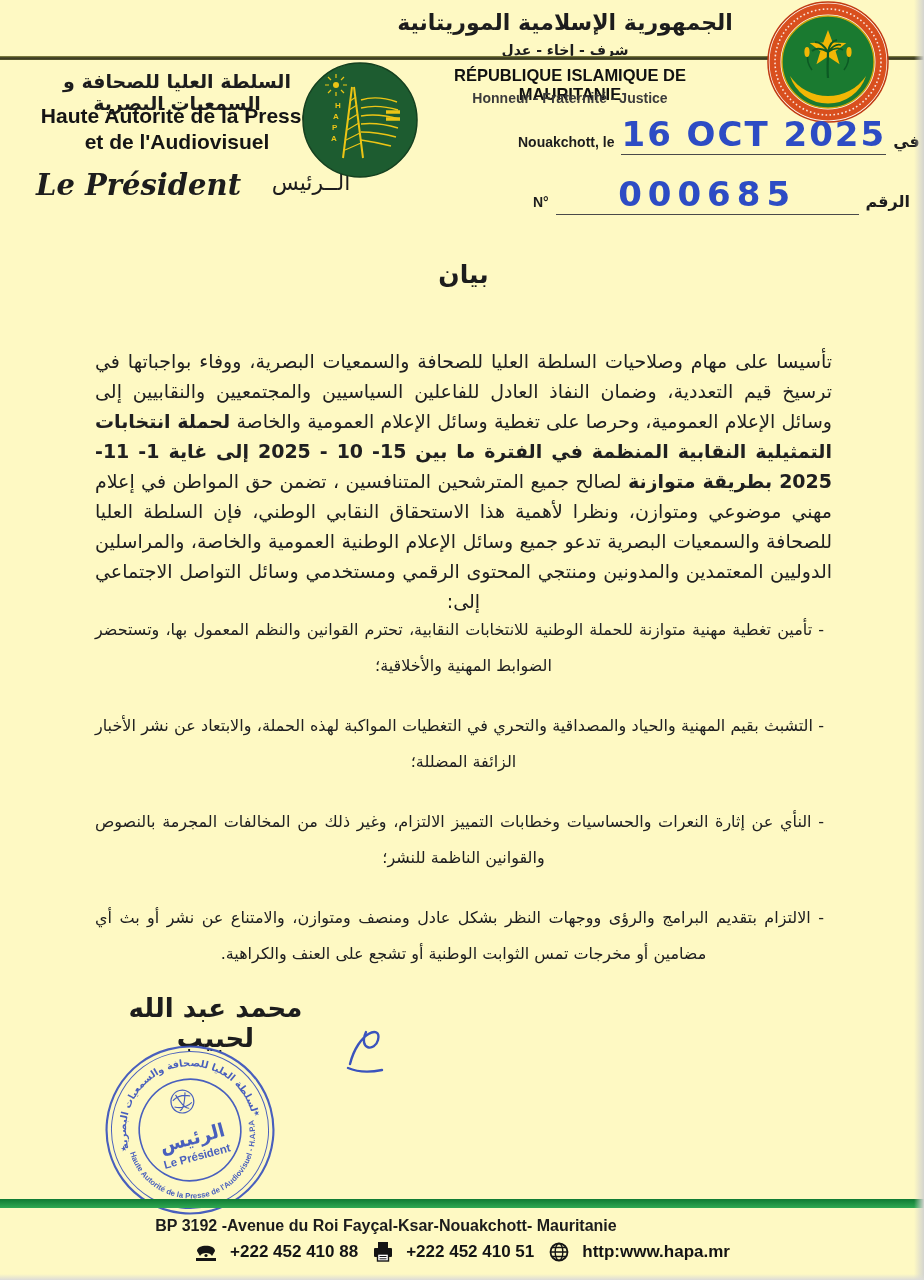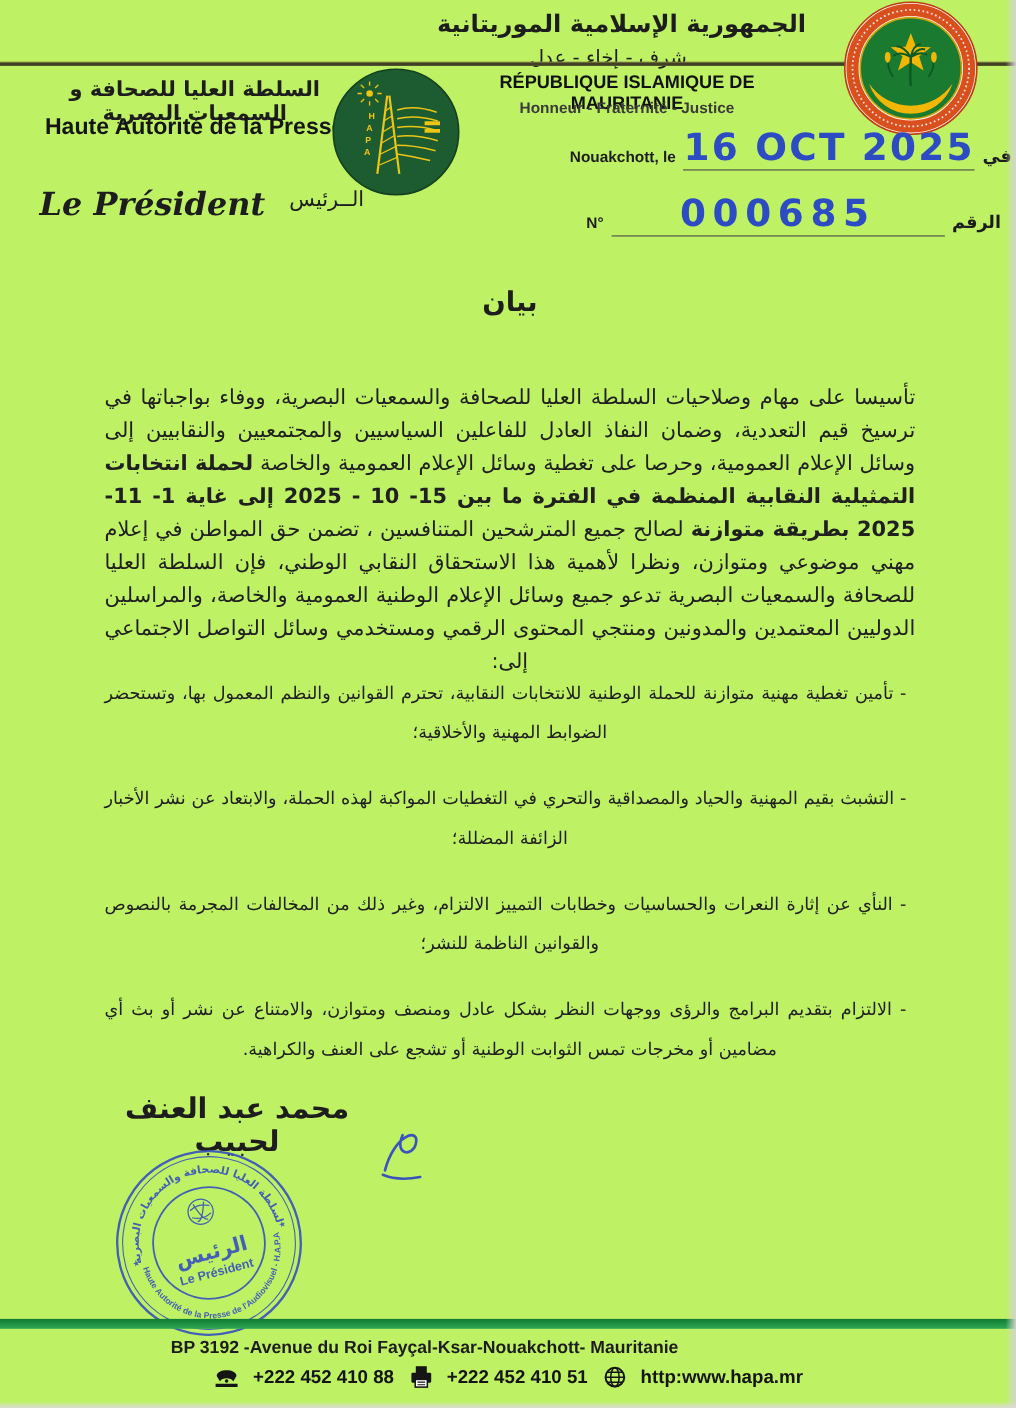--- a/index.html
+++ b/index.html
@@ -1,32 +1,32 @@
 <!DOCTYPE html>
 <html><head>
 <meta charset="utf-8">
 <style>
   html,body{margin:0;padding:0;background:#e9e9e5;}
-  .page{position:relative;width:924px;height:1280px;background:#bef264;overflow:hidden;
+  .page{position:relative;width:924px;height:1280px;background:#fef9c3;overflow:hidden;
         font-family:"DejaVu Sans",sans-serif;color:#1d1d1d;margin:0 auto;}
   .abs{position:absolute;}
   .ctr{text-align:center;}
   .lat{font-family:"Liberation Sans",sans-serif;}
 
   
   .rep-ar{left:370px;top:10px;width:390px;font-size:22px;font-weight:bold;}
-  .motto-ar{left:358px;top:42px;width:390px;font-size:18px;font-weight:normal;}
+  .motto-ar{left:370px;top:42px;width:390px;font-size:14px;font-weight:bold;}
   .rule{left:0;top:56px;width:924px;height:4px;
         background:linear-gradient(to bottom,#8f8f46 0%,#35351f 50%,#5a5a30 100%);}
   .emblem{left:766px;top:0;width:124px;height:124px;}
   .inst-ar{left:24px;top:70px;width:306px;font-size:19px;font-weight:bold;}
   .inst-fr{left:24px;top:103px;width:306px;font-size:21px;font-weight:bold;line-height:26px;color:#151515;}
   .pres-fr{left:36px;top:168px;font-size:29px;font-style:italic;font-weight:bold;
            font-family:"DejaVu Serif",serif;}
-  .pres-ar{left:222px;top:170px;width:150px;font-size:19px;direction:rtl;}
+  .pres-ar{left:236px;top:170px;width:150px;font-size:22px;direction:rtl;}
   .hapa-logo{left:300px;top:60px;width:120px;height:120px;}
   .rep-fr{left:420px;top:66px;width:300px;font-size:16.5px;font-weight:bold;color:#111;}
   .motto-fr{left:420px;top:90px;width:300px;font-size:14px;font-weight:bold;color:#3b3b3b;}
   .stamp-row{display:flex;align-items:flex-end;}
   .date-row{left:518px;top:114px;width:392px;}
   .num-row{left:533px;top:174px;width:377px;}
   .row-label-fr{font-size:14px;font-weight:bold;padding-bottom:5px;white-space:nowrap;text-align:right;}
   .stamp-line{flex:1;margin:0 7px;border-bottom:1.5px solid #4a4a4a;text-align:center;}
   .stamp-blue{font-size:34px;font-weight:bold;color:#2d4cc4;letter-spacing:2px;white-space:nowrap;}
   .num-row .stamp-blue{letter-spacing:6px;}
@@ -77,20 +77,21 @@
     <path d="M62,78 C61,68 62,60 62,52" stroke="#0c5a24" stroke-width="2.2" fill="none"></path>
     <path d="M62,52 q-10,-6 -16,-1 M62,52 q-6,-10 -13,-10 M62,52 q2,-11 9,-12 M62,52 q9,-6 15,-2 M62,52 q7,-9 13,-7" stroke="#0c5a24" stroke-width="1.8" fill="none"></path>
     <path d="M46,70 q-6,-8 -4,-16 M78,70 q6,-8 4,-16" stroke="#0c5a24" stroke-width="1.6" fill="none"></path>
     <ellipse cx="41" cy="52" rx="2.6" ry="5" fill="#f2b705"></ellipse>
     <ellipse cx="83" cy="52" rx="2.6" ry="5" fill="#f2b705"></ellipse>
   </svg>
 
   <div class="abs inst-ar ctr" dir="rtl">السلطة العليا للصحافة و السمعيات البصرية</div>
   <div class="abs inst-fr ctr lat">
     <div>Haute Autorité de la Presse</div>
+    <div>et de l'Audiovisuel</div>
   </div>
   <div class="abs pres-fr">Le Président</div>
   <div class="abs pres-ar ctr">الــرئيس</div>
 
   <svg class="abs hapa-logo" viewBox="0 0 120 120">
     <circle cx="60" cy="60" r="57" fill="#1d5c30" stroke="#14401f" stroke-width="1.5"></circle>
     <circle cx="36" cy="25" r="3" fill="#ecc515"></circle>
     <g stroke="#ecc515" stroke-width="1.2">
       <path d="M36,18 v-4 M36,32 v4 M29,25 h-4 M43,25 h4 M31,20 l-3,-3 M41,20 l3,-3 M31,30 l-3,3 M41,30 l3,3"></path>
     </g>
@@ -136,21 +137,21 @@
 
   <div class="abs body-par"><span>تأسيسا على مهام وصلاحيات السلطة العليا للصحافة والسمعيات البصرية، ووفاء بواجباتها في ترسيخ قيم التعددية، وضمان النفاذ العادل للفاعلين السياسيين والمجتمعيين والنقابيين إلى وسائل الإعلام العمومية، وحرصا على تغطية وسائل الإعلام العمومية والخاصة </span><span style="font-weight: bold;">لحملة انتخابات التمثيلية النقابية المنظمة في الفترة ما بين 15- 10 - 2025 إلى غاية 1- 11- 2025 بطريقة متوازنة</span><span> لصالح جميع المترشحين المتنافسين ، تضمن حق المواطن في إعلام مهني موضوعي ومتوازن، ونظرا لأهمية هذا الاستحقاق النقابي الوطني، فإن السلطة العليا للصحافة والسمعيات البصرية تدعو جميع وسائل الإعلام الوطنية العمومية والخاصة، والمراسلين الدوليين المعتمدين والمدونين ومنتجي المحتوى الرقمي ومستخدمي وسائل التواصل الاجتماعي إلى:</span></div>
 
   <div class="abs bullets">
     <div class="bullet">- تأمين تغطية مهنية متوازنة للحملة الوطنية للانتخابات النقابية، تحترم القوانين والنظم المعمول بها، وتستحضر الضوابط المهنية والأخلاقية؛</div>
     <div class="bullet">- التشبث بقيم المهنية والحياد والمصداقية والتحري في التغطيات المواكبة لهذه الحملة، والابتعاد عن نشر الأخبار الزائفة المضللة؛</div>
     <div class="bullet">- النأي عن إثارة النعرات والحساسيات وخطابات التمييز الالتزام، وغير ذلك من المخالفات المجرمة بالنصوص والقوانين الناظمة للنشر؛</div>
     <div class="bullet">- الالتزام بتقديم البرامج والرؤى ووجهات النظر بشكل عادل ومنصف ومتوازن، والامتناع عن نشر أو بث أي مضامين أو مخرجات تمس الثوابت الوطنية أو تشجع على العنف والكراهية.</div>
   </div>
 
-  <div class="abs sig-name">محمد عبد العنف لحبيب</div>
+  <div class="abs sig-name">محمد عبد الله لحبيب</div>
 
   <svg class="abs sig-ink" viewBox="0 0 52 62">
     <path d="M10,46 C18,14 42,6 38,22 C35,34 18,32 26,14 M8,50 q14,6 34,2" fill="none" stroke="#3a53bd" stroke-width="2.4" stroke-linecap="round"></path>
   </svg>
 
   <svg class="abs round-stamp" viewBox="0 0 220 220">
     <g fill="none" stroke="#3a53bd">
       <circle cx="110" cy="110" r="102" stroke-width="2.6"></circle>
       <circle cx="110" cy="110" r="96" stroke-width="1.2"></circle>
       <circle cx="110" cy="110" r="62" stroke-width="2"></circle>

